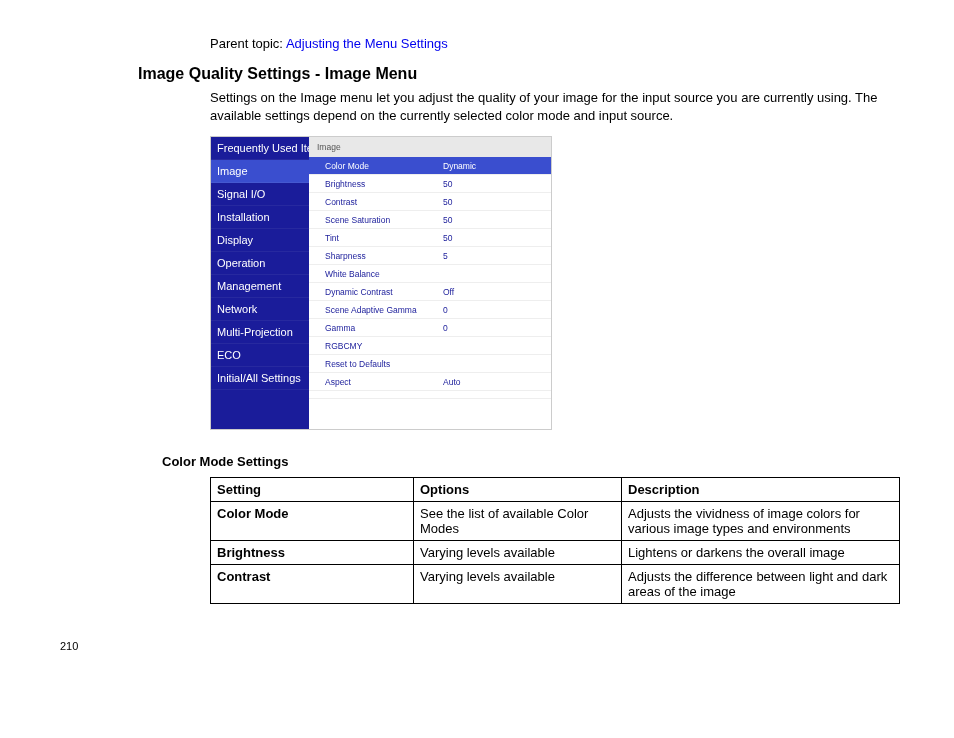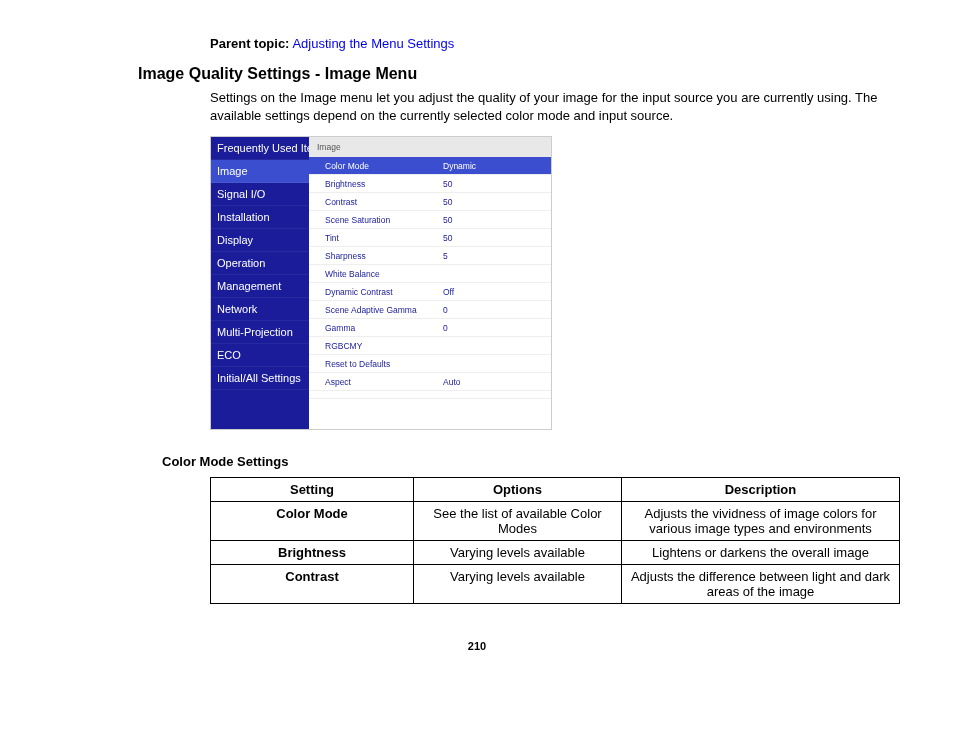--- a/index.html
+++ b/index.html
@@ -9,21 +9,21 @@
     padding: 36px 60px 30px 60px;
     color: #000;
     width: 954px;
     box-sizing: border-box;
   }
   .parent-topic {
     margin-left: 150px;
     margin-bottom: 14px;
     font-size: 13px;
   }
-  .parent-topic .label { font-weight: bold; }
+  .parent-topic .label { font-weight: normal; }
   .parent-topic .link { color: #0000EE; }
   h1.page-title {
     font-size: 16px;
     font-weight: bold;
     margin: 0 0 6px 78px;
   }
   .intro {
     margin: 0 0 12px 150px;
     line-height: 1.35;
     font-size: 13px;
@@ -86,31 +86,30 @@
   }
   table.settings {
     border-collapse: collapse;
     margin-left: 150px;
     width: 690px;
     font-size: 13px;
   }
   table.settings th, table.settings td {
     border: 1px solid #000;
     padding: 4px 6px;
-    text-align: center;
+    text-align: left;
     vertical-align: top;
   }
   table.settings th {
     font-weight: bold;
   }
   .setting-name { font-weight: bold; width: 190px;}
   .options-col { width: 195px; }
   .page-number {
-    text-align: center;
-    font-weight: bold;
+    font-weight: normal;
     font-size: 11px;
     margin-top: 36px;
   }
 </style>
 </head>
 <body>
 
 <div class="parent-topic">
   <span class="label">Parent topic:</span>
   <span class="link">Adjusting the Menu Settings</span>

